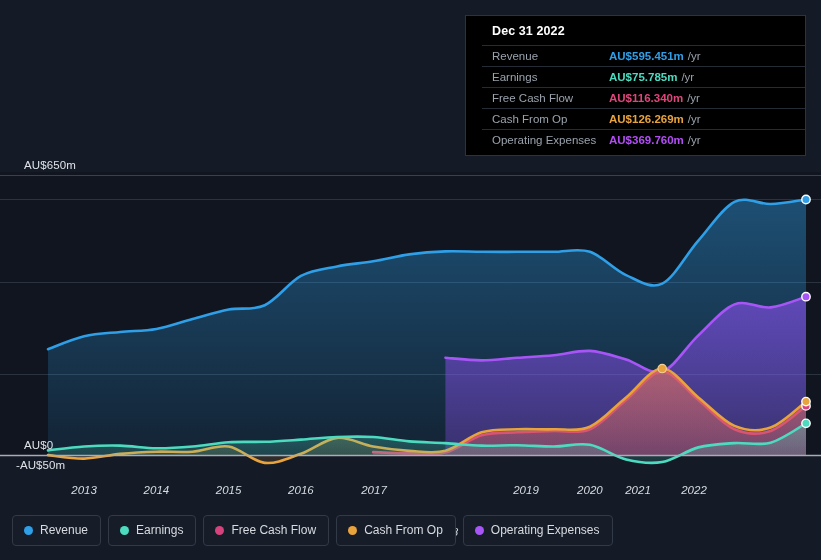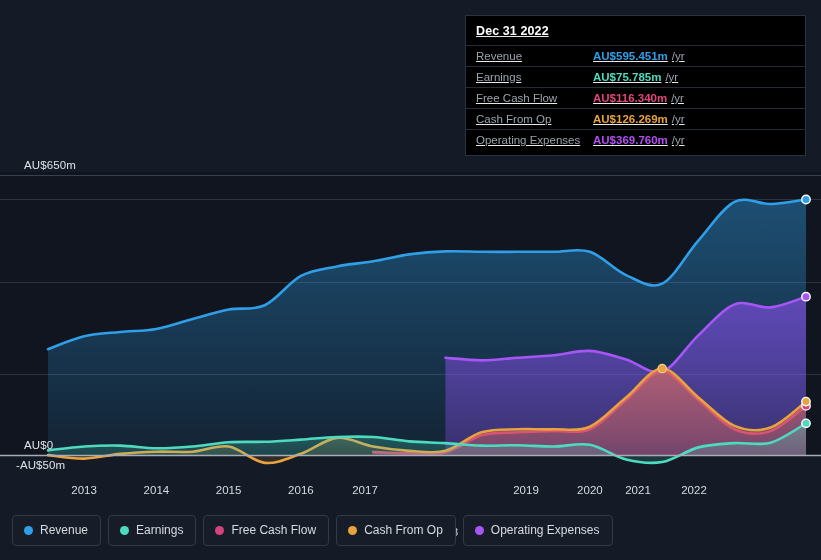--- a/index.html
+++ b/index.html
@@ -46,40 +46,40 @@
   #label-top    { left: 24px; top: 159px; }
   #label-zero   { left: 24px; top: 439px; }
   #label-neg    { left: 16px; top: 459px; }
 
   #x-axis-labels {
     position: absolute;
     left: 0;
     top: 484px;
     width: 821px;
     height: 18px;
+    font-style: italic;
   }
   #x-axis-labels span {
     position: absolute;
     font-size: 11.5px;
     color: #d8dce2;
     transform: translateX(-50%);
     white-space: nowrap;
   }
 
   
   #tooltip {
     position: absolute;
     left: 465px;
     top: 15px;
     width: 341px;
     background: #000000;
     border: 1px solid #2b3240;
     box-sizing: border-box;
-    padding: 7px 0 5px 0;
-    text-decoration: underline;
+    padding: 7px 0 5px 16px;
   }
   #tooltip-date {
     font-size: 12.5px;
     font-weight: bold;
     color: #ffffff;
     padding: 1px 10px 7px 10px;
     letter-spacing: .1px;
   }
   .tt-row {
     display: flex;
@@ -217,21 +217,21 @@
 
     <div class="axis-label" id="label-top">AU$650m</div>
     <div class="axis-label" id="label-zero">AU$0</div>
     <div class="axis-label" id="label-neg">-AU$50m</div>
 
     <div id="x-axis-labels">
         <span style="left: 84.1px;">2013</span>
         <span style="left: 156.4px;">2014</span>
         <span style="left: 228.6px;">2015</span>
         <span style="left: 300.9px;">2016</span>
-        <span style="left: 365px;">2017</span>
+        <span style="left: 374px;">2017</span>
         <span style="left: 445.4px; margin-top: 42px;">2018</span>
         <span style="left: 526px;">2019</span>
         <span style="left: 589.9px;">2020</span>
         <span style="left: 638px; text-align: center;">2021</span>
         <span style="left: 694px;">2022</span>
       </div>
   </div>
 
   <div id="tooltip">
     <div id="tooltip-date">Dec 31 2022</div>

